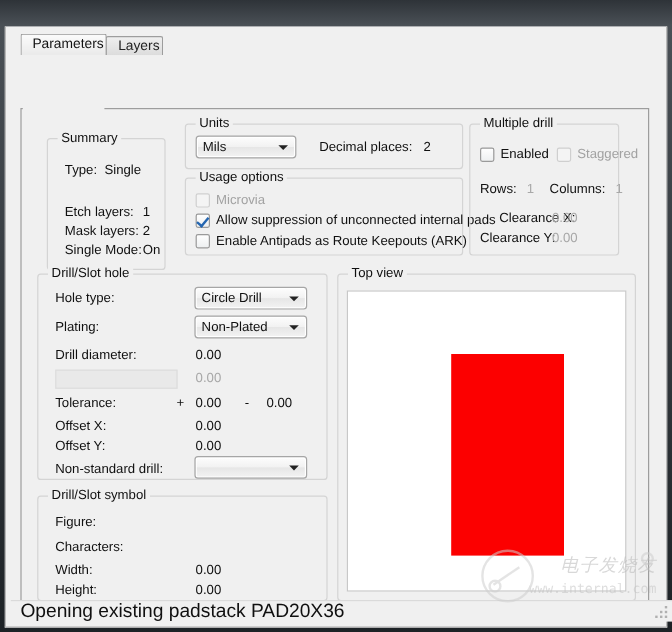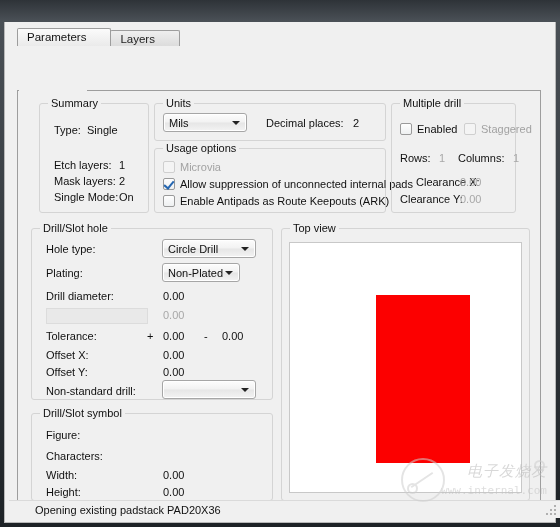--- a/index.html
+++ b/index.html
@@ -56,21 +56,21 @@
     border-top:none;
   }
   .menubar{height:20px;display:flex;align-items:center;padding-left:9px;
     background:#f0f0f0;border-bottom:1px solid #f0f0f0;}
   .menuitem{font-size:11.5px;color:#101010;margin-right:18px;cursor:default;}
   .menuitem u{text-decoration:underline;}
 
   
   .tabstrip{position:relative;margin:6px 0 0 12px;height:18px;display:flex;align-items:flex-end;}
   .tab{
-    font-size:11.5px;color:#111;padding:2px 24px 3px 9px;box-sizing:border-box;
+    font-size:11.5px;color:#111;padding:2px 2px 3px 9px;box-sizing:border-box;
     border:1px solid #9d9d9d;border-bottom:none;
     background:linear-gradient(to bottom,#fbfbfb,#eaeaea);
     border-radius:2px 2px 0 0;position:relative;z-index:2;height:18px;
   }
   .tab.inactive{
     background:linear-gradient(to bottom,#efefef,#dcdcdc);color:#222;
     height:16px;margin-left:-1px;z-index:1;
   }
   .tabpanel{
     position:absolute;left:12px;top:68px;width:524px;height:415px;
@@ -128,21 +128,21 @@
   }
   .pad-rect{position:absolute;}
 
   
   .statusbar{
     position:absolute;left:4px;bottom:4px;width:552px;height:18px;box-sizing:border-box;
     background:#f0f0f0;border-top:1px solid #dadada;
     display:flex;align-items:center;
   }
   .statusbar .sunk{
-    margin-left:26px;font-size:11px;color:#101010;white-space:nowrap;
+    margin-left:8px;font-size:16px;color:#101010;white-space:nowrap;
   }
   .grip{position:absolute;right:4px;bottom:2px;width:12px;height:12px;}
   .grip i{position:absolute;width:2px;height:2px;background:#b0b0b0;display:block;}
 
   
   .watermark{
     position:absolute;right:6px;bottom:8px;width:150px;height:62px;
     pointer-events:none;opacity:.55;
   }
   .wm-cn{
@@ -181,21 +181,21 @@
 
 
     <div class="tabstrip">
       <div class="tab">Parameters</div>
       <div class="tab inactive">Layers</div>
     </div>
 
     <div class="tabpanel">
       <div class="cover"></div>
 
-      <div class="gbox" style="left:21px;top:12px;width:110px;height:110px;text-align:center;">
+      <div class="gbox" style="left:21px;top:24px;width:99px;height:110px;text-align:center;">
         <span class="legend">Summary</span>
         <span class="lbl" style="left:14px;top:20px;">Type:</span>
         <span class="val" style="left:47px;top:20px;">Single</span>
         <span class="lbl" style="left:14px;top:55px;">Etch layers:</span>
         <span class="val" style="left:79px;top:55px;">1</span>
         <span class="lbl" style="left:14px;top:71px;">Mask layers:</span>
         <span class="val" style="left:79px;top:71px;">2</span>
         <span class="lbl" style="left:14px;top:87px;">Single Mode:</span>
         <span class="val" style="left:79px;top:87px;">On</span>
       </div>
@@ -249,21 +249,21 @@
       </div>
 
       <div class="gbox" style="left:13px;top:137px;width:242px;height:172px;">
         <span class="legend">Drill/Slot hole</span>
         <span class="lbl" style="left:14px;top:14px;">Hole type:</span>
         <div class="combo" style="left:130px;top:10px;width:94px;">
           <span>Circle Drill</span>
           <span class="arrow"></span>
         </div>
         <span class="lbl" style="left:14px;top:38px;">Plating:</span>
-        <div class="combo" style="left:130px;top:34px;width:78px;">
+        <div class="combo" style="left:130px;top:34px;width:94px;">
           <span>Non-Plated</span>
           <span class="arrow"></span>
         </div>
         <span class="lbl" style="left:14px;top:61px;">Drill diameter:</span>
         <span class="val" style="left:131px;top:61px;">0.00</span>
         <div class="robox" style="left:14px;top:79px;width:102px;"></div>
         <span class="val dim" style="left:131px;top:80px;">0.00</span>
         <span class="lbl" style="left:14px;top:101px;">Tolerance:</span>
         <span class="val" style="left:115px;top:101px;">+</span>
         <span class="val" style="left:131px;top:101px;">0.00</span>

